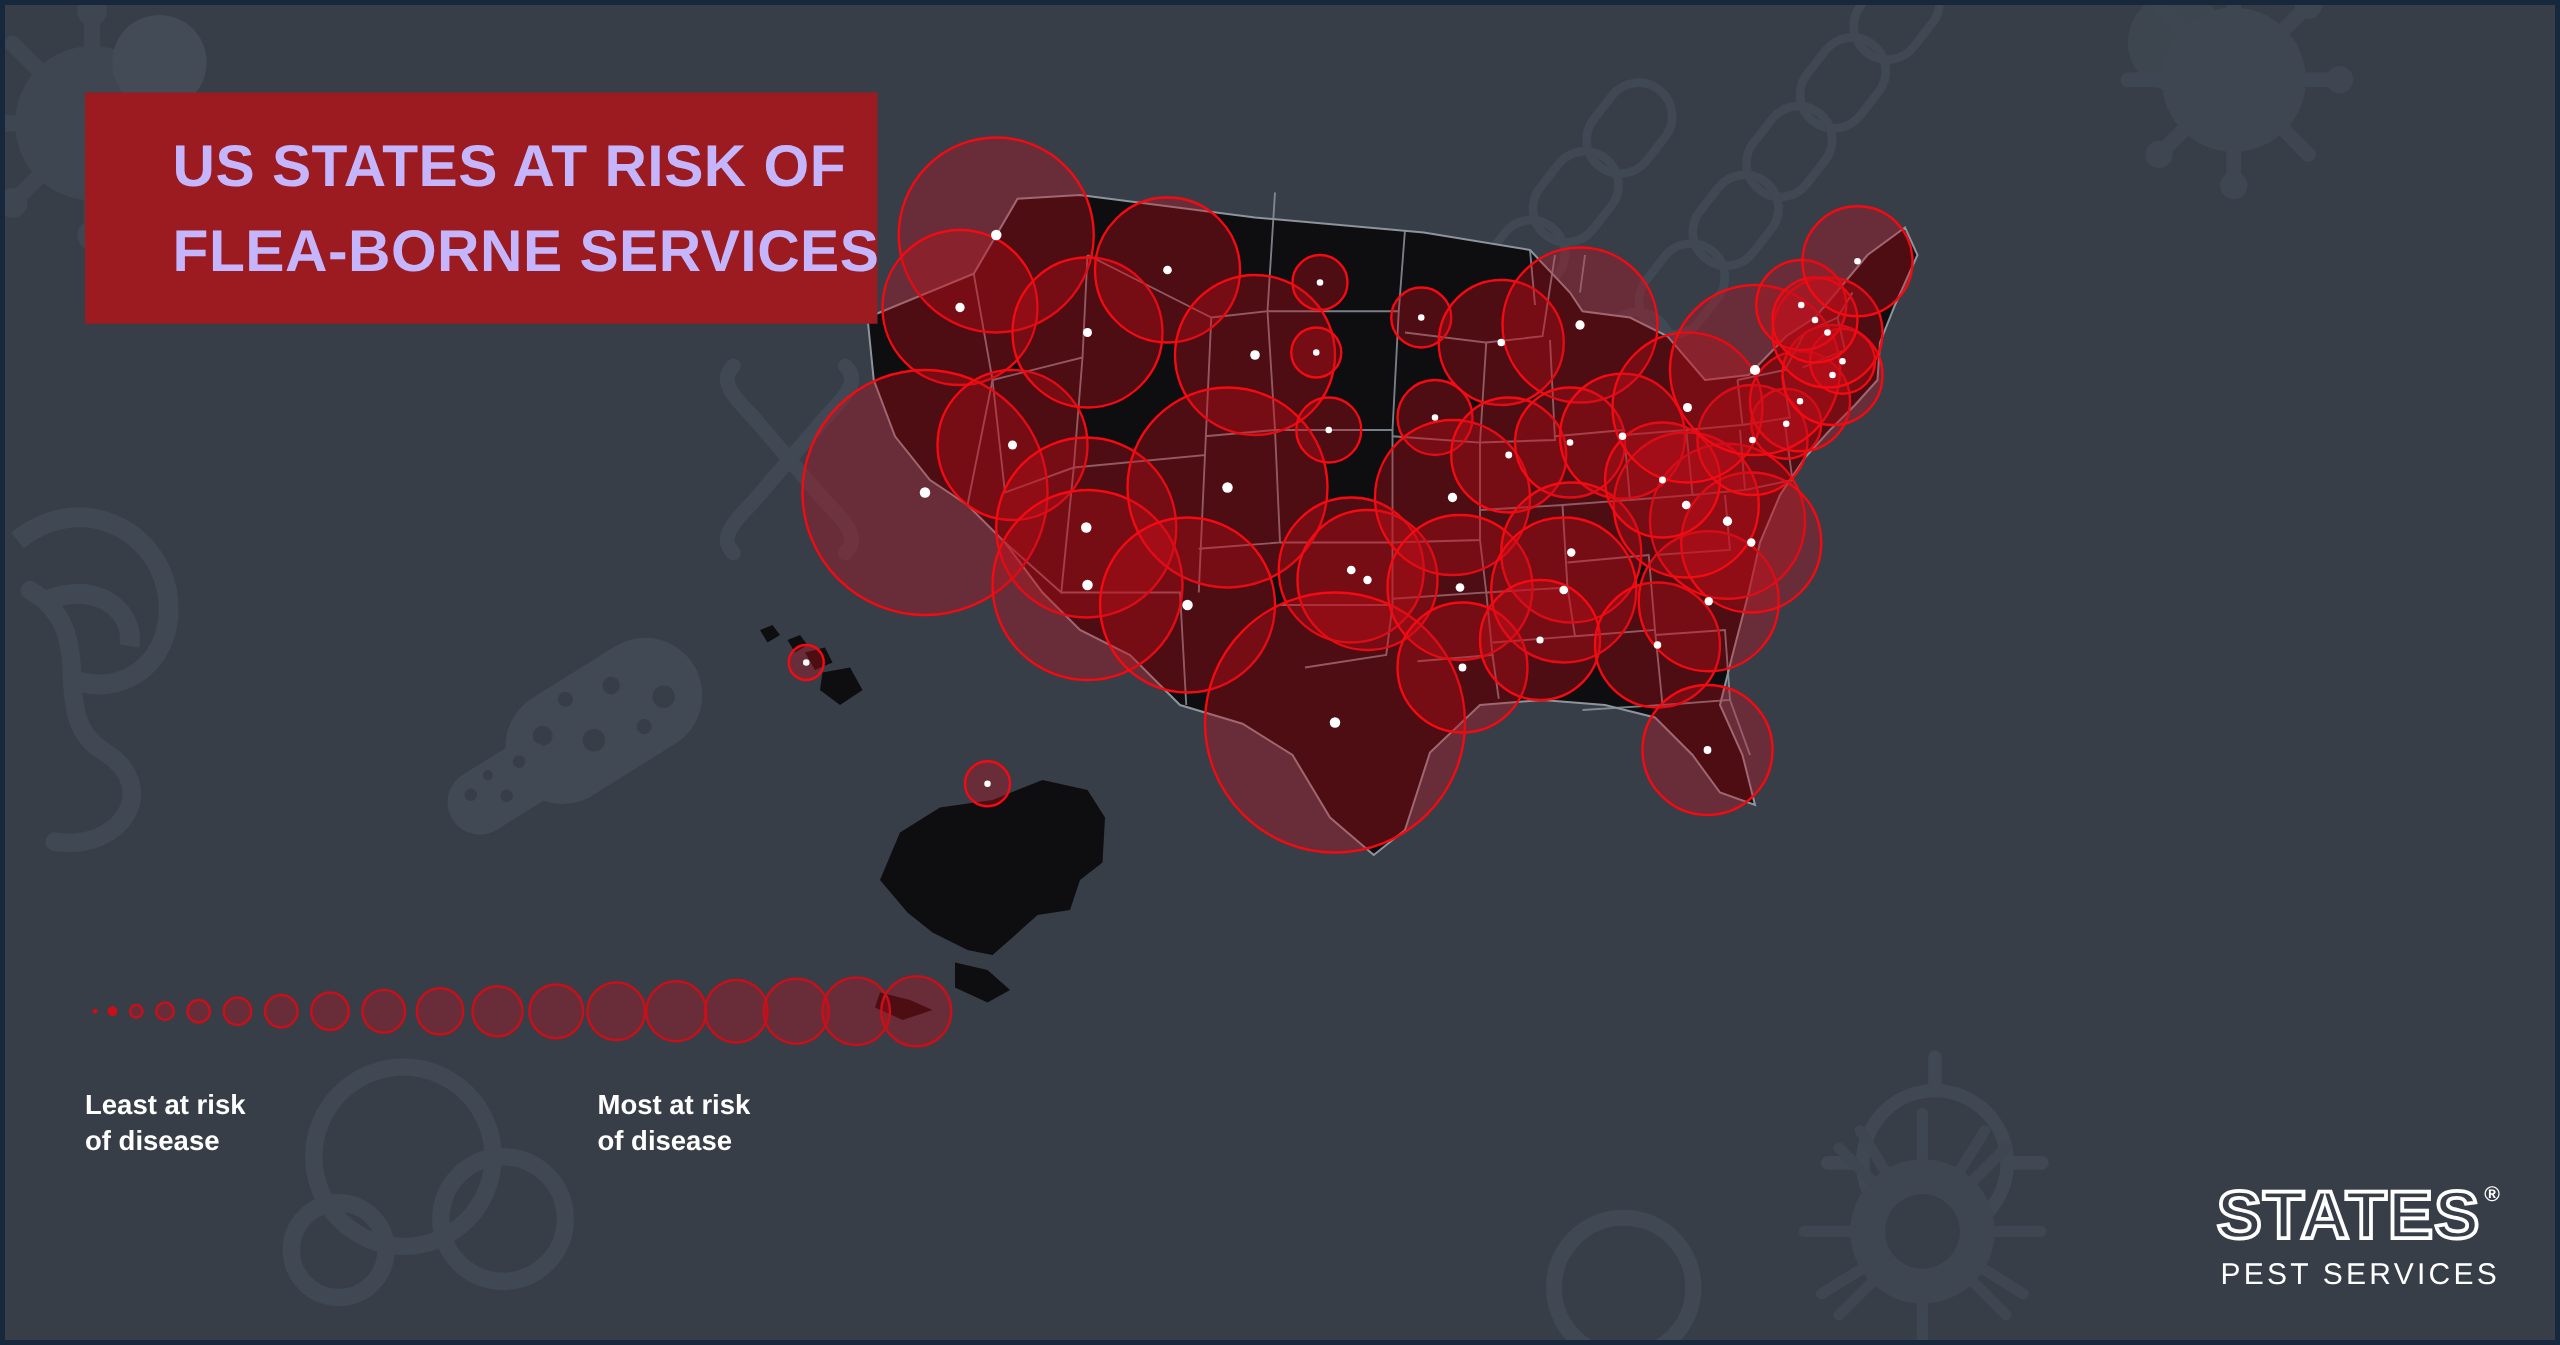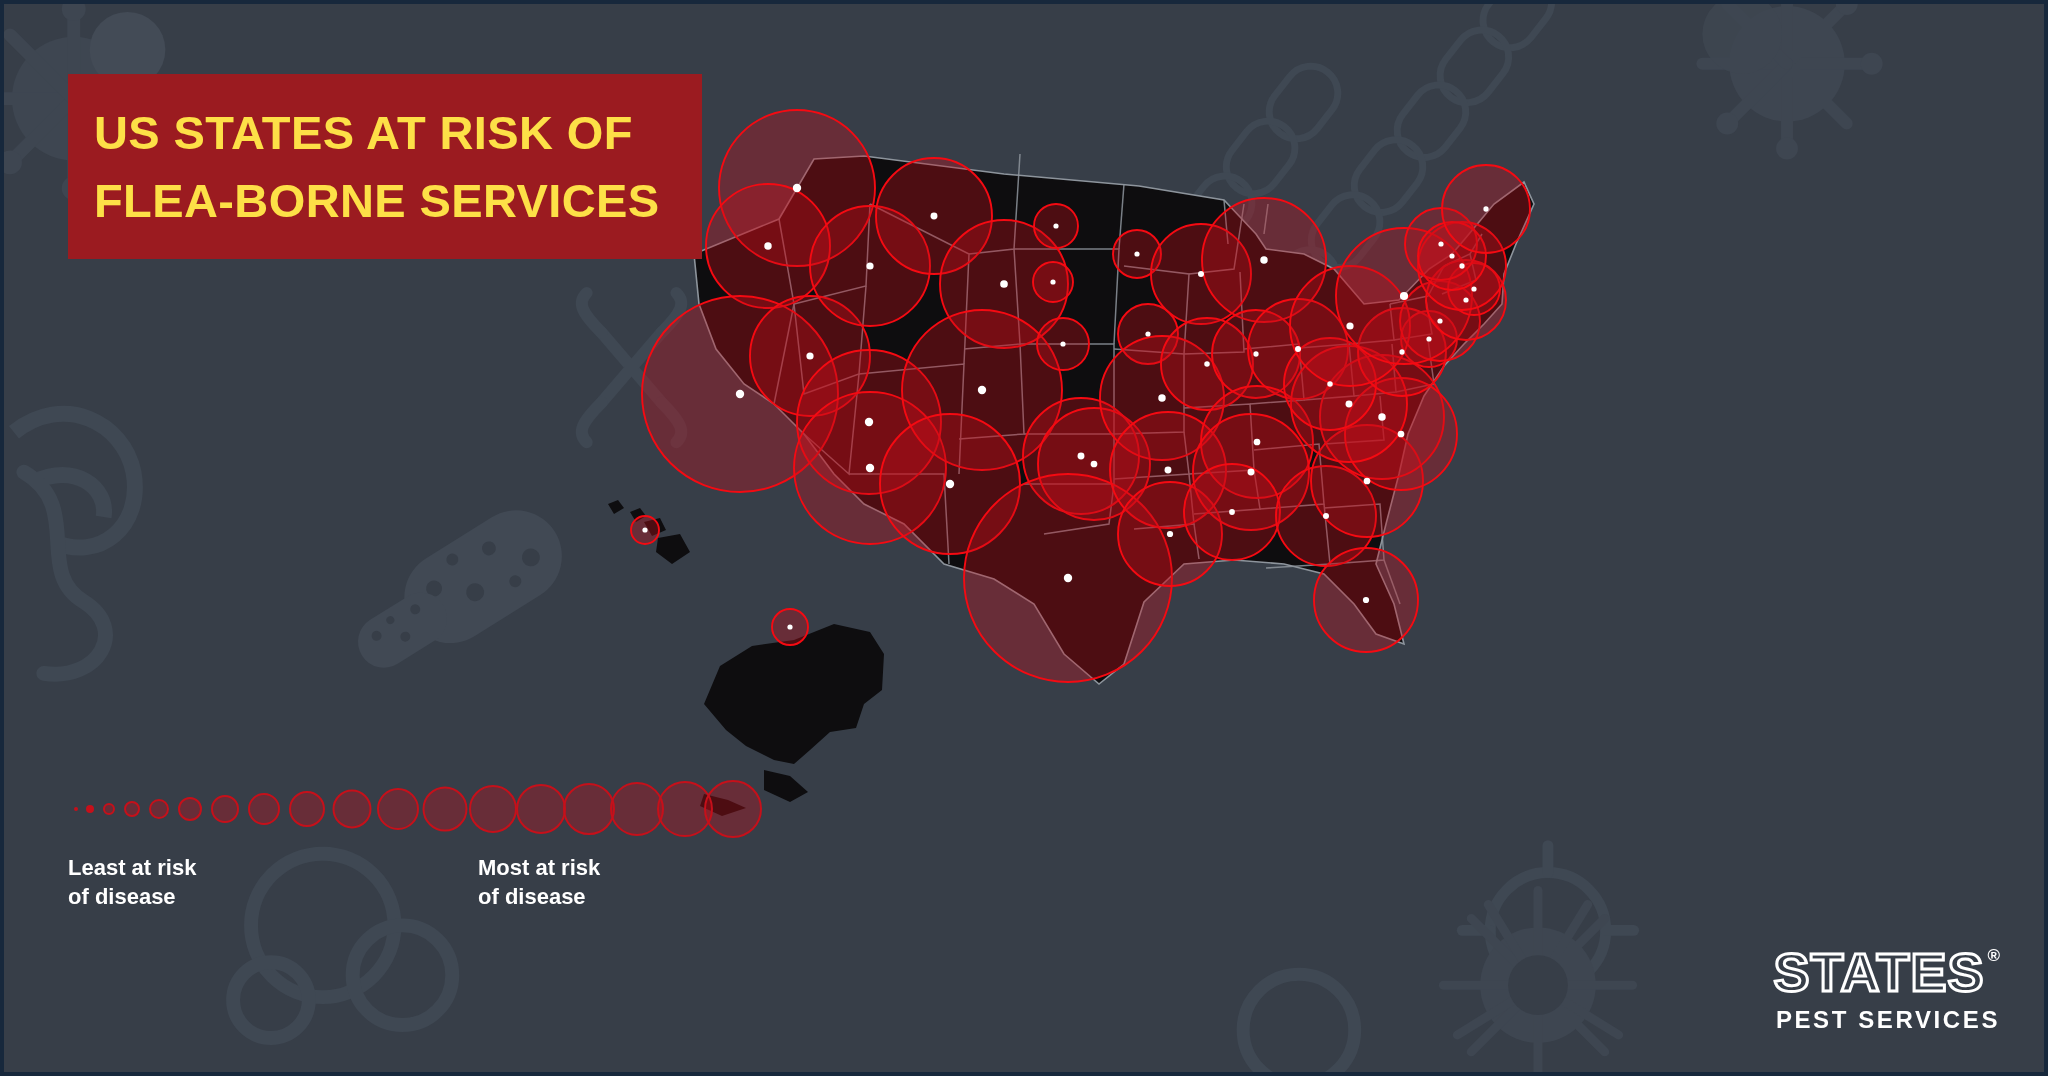--- a/index.html
+++ b/index.html
@@ -22,62 +22,62 @@
 
   
   #title-banner{
     position:absolute;left:64px;top:70px;width:634px;height:185px;
     background:#9b1b20;
     z-index:40;
     display:flex;flex-direction:column;justify-content:center;
     padding-left:26px;box-sizing:border-box;
   }
   .title-line{
-    color:#fde047;font-weight:bold;font-size:47px;letter-spacing:0.4px;
-    line-height:68px;white-space:nowrap;
+    color:#c4b5fd;font-weight:bold;font-size:47px;letter-spacing:0.4px;
+    line-height:68px;white-space:nowrap;margin-left:44px;
   }
 
   
   #map-wrap{position:absolute;left:620px;top:120px;width:1420px;height:800px;z-index:20;}
   #map-wrap svg{width:100%;height:100%;display:block;overflow:visible;}
   .state-shape{fill:#0e0d0f;stroke:#8d949c;stroke-width:1.6;}
   .state-noborder{fill:#0e0d0f;stroke:none;}
   .risk-bubble{fill:#c6101a;fill-opacity:.34;stroke:#f50a12;stroke-width:1.9;}
   .risk-dot{fill:#ffffff;}
 
   
   #legend{position:absolute;left:64px;top:775px;z-index:40;}
   #legend-scale{position:relative;height:60px;width:560px;}
   .legend-circle{
     position:absolute;border-radius:50%;
     background:rgba(198,16,26,.34);
     border:2px solid #c6101a;
     box-sizing:border-box;
     top:50%;transform:translate(-50%,-50%);
   }
-  #legend-labels{position:relative;height:80px;width:560px;margin-top:14px;}
+  #legend-labels{position:relative;height:80px;width:560px;margin-top:30px;}
   .legend-label{
     position:absolute;color:#ffffff;font-weight:bold;font-size:22px;line-height:29px;
   }
   #legend-label-least{left:0px;top:0px;}
   #legend-label-most{left:410px;top:0px;}
 
   
   #logo{position:absolute;right:44px;bottom:38px;z-index:40;text-align:left;}
   #logo-wordmark{position:relative;display:flex;align-items:flex-start;}
   .excel-letter{
     font-size:54px;font-weight:bold;letter-spacing:1px;
     color:transparent;
     -webkit-text-stroke:3px #ffffff;
     line-height:56px;
     font-family:"Liberation Sans", sans-serif;
   }
   #logo-reg{color:#ffffff;font-size:17px;line-height:20px;margin-left:3px;margin-top:2px;font-weight:bold;}
   #logo-sub{
-    color:#ffffff;font-size:24px;font-weight:bold;letter-spacing:2.6px;
+    color:#ffffff;font-size:24px;font-weight:normal;letter-spacing:2.6px;
     margin-top:6px;text-align:right;
   }
 </style>
 </head>
 <body>
 
 <div id="stage">
 
   <div id="germ-layer">
     <svg viewBox="0 0 2048 1076" preserveAspectRatio="none" aria-hidden="true">

